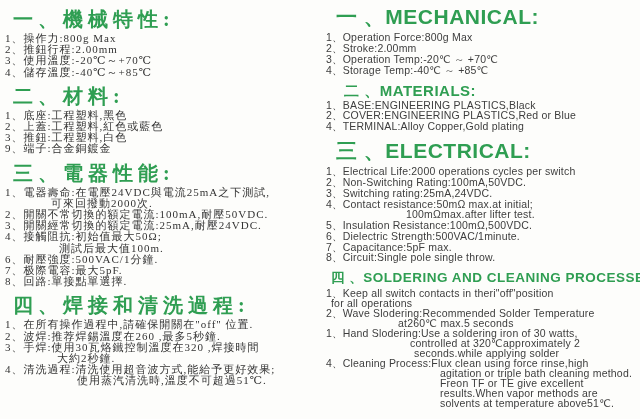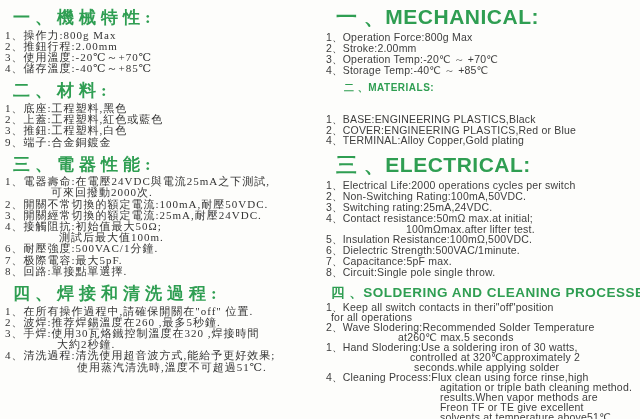--- a/index.html
+++ b/index.html
@@ -23,34 +23,34 @@
   }
   .sec-title{
     color:var(--accent-green,#2f9e52);
     font-weight:bold;
     line-height:1.15;
     white-space:nowrap;
   }
   .col-left .section{margin-bottom:7px}
   .col-right .section{margin-bottom:7px}
   .col-left .sec-title{
-    font-size:17px;letter-spacing:5px;
+    font-size:20px;letter-spacing:5px;
     padding-left:8px;margin-bottom:2px;
   }
   .col-left .line{
     font-size:11px;line-height:11.2px;
     letter-spacing:1px;white-space:nowrap;
   }
   .col-right .line{
     font-size:10.5px;line-height:10.8px;
     letter-spacing:0.2px;white-space:nowrap;
   }
   .col-right .sec-title{letter-spacing:0.5px;margin-bottom:3px}
   .col-right .section:nth-child(1) .sec-title{font-size:21px;padding-left:10px}
-  .col-right .section:nth-child(2) .sec-title{font-size:10px;padding-left:18px;margin-bottom:20px}
+  .col-right .section:nth-child(2) .sec-title{font-size:15px;padding-left:18px;margin-bottom:0}
   .col-right .section:nth-child(3) .sec-title{font-size:21px;padding-left:10px}
   .col-right .section:nth-child(4) .sec-title{font-size:13.5px;padding-left:5px;margin-bottom:2px}
   .col-right .section:nth-child(4) .line{line-height:10.0px}
 </style>
 </head>
 <body style="background: rgb(253, 253, 251);">
 
 <div class="page">
   <div class="col col-left" id="col-left">
       <div class="section">
@@ -134,19 +134,19 @@
         <div class="sec-items">
           <div class="line">1、Keep all switch contacts in theri"off"position</div>
           <div class="line cont" style="padding-left: 5px;">for all operations</div>
           <div class="line">2、Wave Slodering:Recommended Solder Temperature</div>
           <div class="line cont" style="padding-left: 72px;">at260℃ max.5 seconds</div>
           <div class="line">1、Hand Slodering:Use a soldering iron of 30 watts,</div>
           <div class="line cont" style="padding-left: 84px;">controlled at 320℃approximately 2</div>
           <div class="line cont" style="padding-left: 88px;">seconds.while applying solder</div>
           <div class="line">4、Cleaning Process:Flux clean using force rinse,high</div>
           <div class="line cont" style="padding-left: 114px;">agitation or triple bath cleaning method.</div>
+          <div class="line cont" style="padding-left: 114px;">Freon TF or TE give excellent</div>
           <div class="line cont" style="padding-left: 114px;">results.When vapor methods are</div>
-          <div class="line cont" style="padding-left: 114px;">Freon TF or TE give excellent</div>
           <div class="line cont" style="padding-left: 114px;">solvents at temperature above51℃.</div>
         </div>
       </div>
     </div>
 </div>
 
 </body></html>

